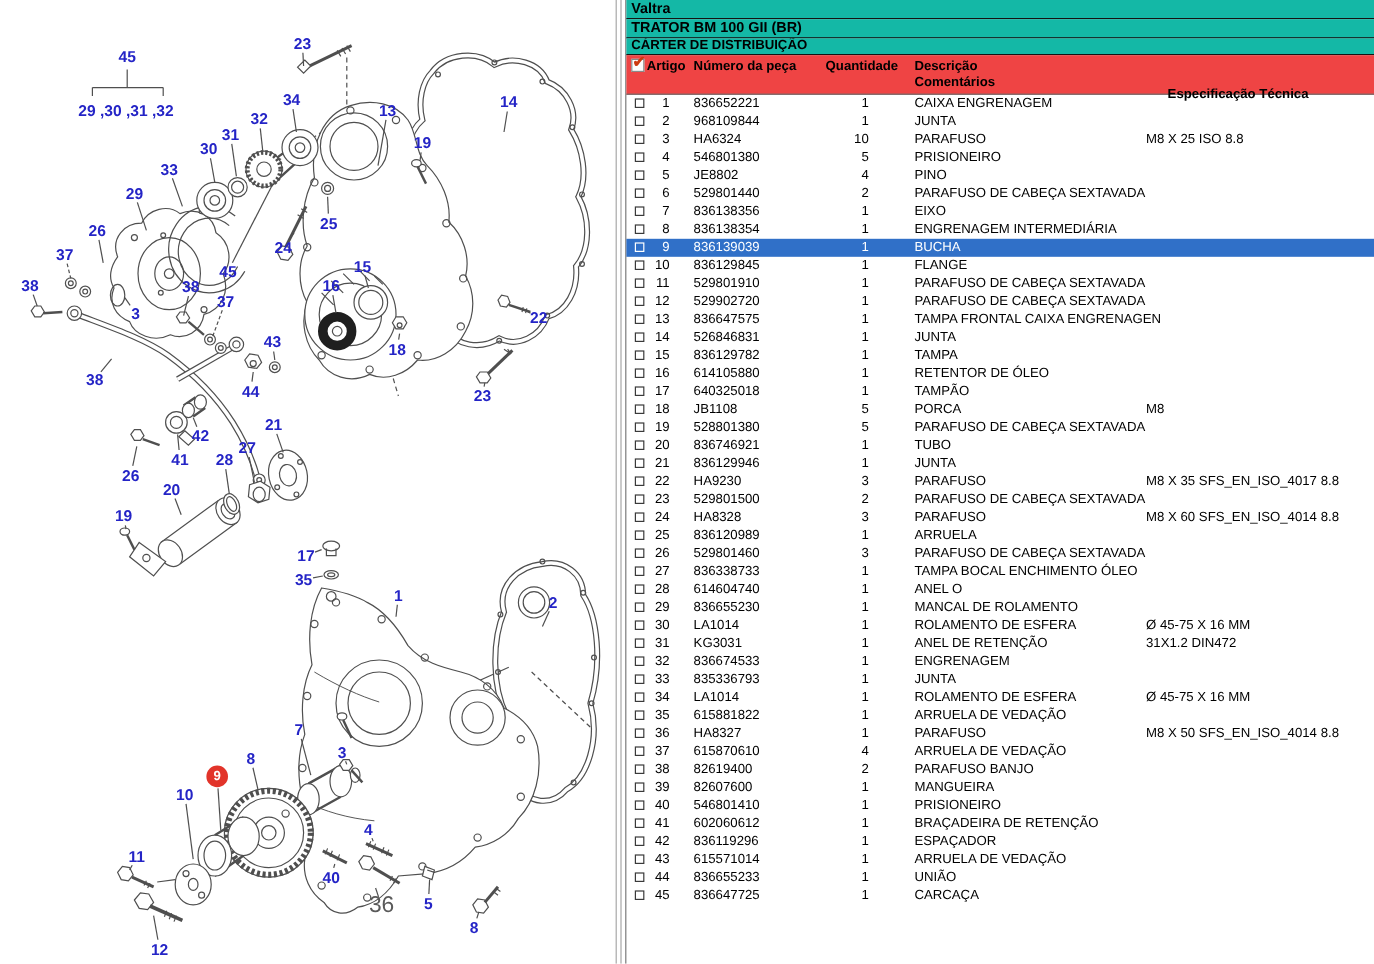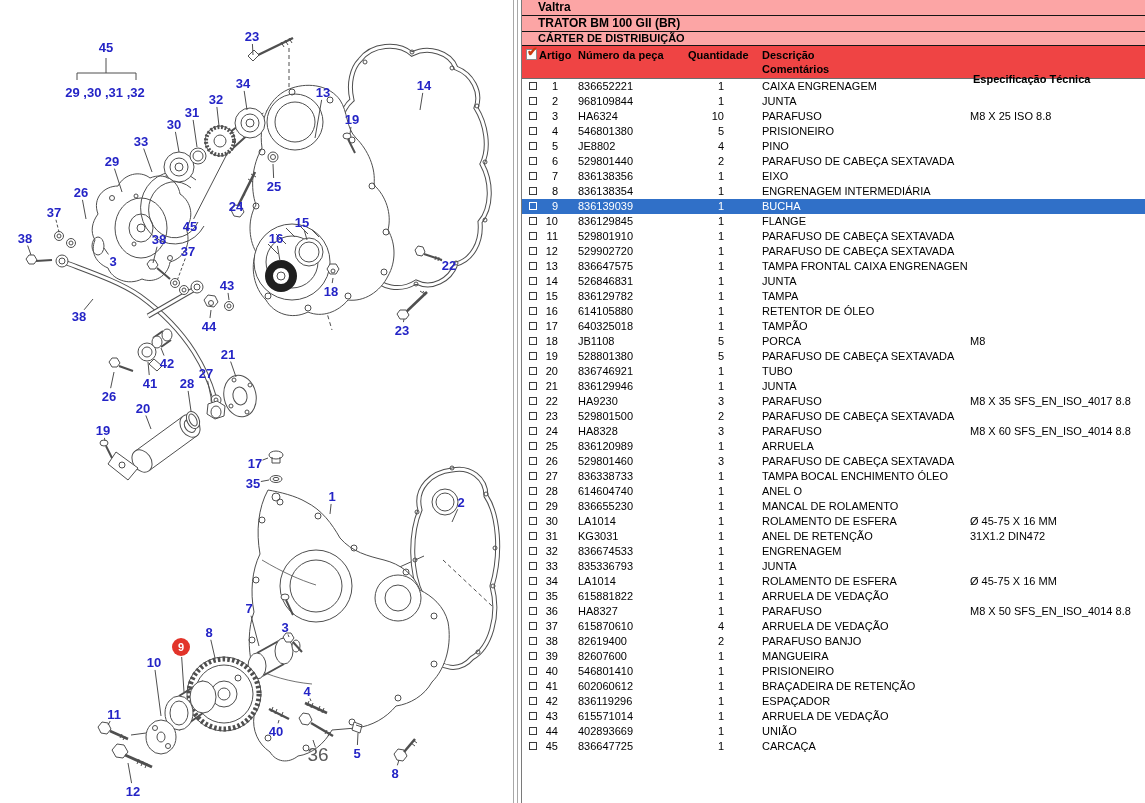--- a/index.html
+++ b/index.html
@@ -31,21 +31,21 @@
   svg .dash{stroke-dasharray:4,3;stroke-width:0.8;}
   svg .dark{stroke:#1f1f1f;}
 
   
   .split-a{position:absolute;left:513px;top:0;width:1px;height:803px;background:#a8a8a8;}
   .split-b{position:absolute;left:517px;top:0;width:1px;height:803px;background:#a8a8a8;}
 
   
   .table-panel{position:absolute;left:521px;top:0;width:624px;height:803px;background:#fff;
                border-left:1px solid #7a7a7a;box-sizing:border-box;}
-  .title-row{background:#fca5a5;border-bottom:1px solid #141414;padding-left:16px;
+  .title-row{background:#14b8a6;border-bottom:1px solid #141414;padding-left:4px;
              font-weight:bold;white-space:nowrap;overflow:hidden;}
   .t-brand{height:15px;line-height:15px;font-size:12px;}
   .t-model{height:15px;line-height:15px;font-size:12px;}
   .t-section{height:13px;line-height:13px;font-size:11px;}
   .col-header{position:relative;height:32px;background:#ef4444;border-bottom:1px solid #6e6e6e;
               font-weight:bold;font-size:11px;}
   .col-header span{position:absolute;top:3px;white-space:nowrap;}
   .ch-art{left:17px;} .ch-num{left:56px;} .ch-qty{left:166px;}
   .ch-desc{left:240px;} .ch-com{left:240px;top:17px !important;} .ch-spec{left:451px;margin-top:24px;}
   .check-icon{position:absolute;left:4px;top:5px;width:9px;height:9px;border:1px solid #8a8a8a;
@@ -57,21 +57,21 @@
   .trow{position:relative;height:15px;font-size:11px;line-height:15px;color:#000;}
   .trow.sel{background:#3070c8;color:#fff;}
   .trow span{position:absolute;white-space:nowrap;}
   .cb{position:absolute;left:7px;top:3px;width:8px;height:8px;border:1px solid #3a3a3a;
       background:transparent;box-sizing:border-box;}
   .trow.sel .cb{border-color:#fff;}
   .c-art{left:10px;width:26px;text-align:right;}
   .c-part{left:56px;}
   .c-qty{left:150px;width:52px;text-align:right;}
   .c-desc{left:240px;}
-  .c-spec{left:448px;}
+  .c-spec{left:433px;}
 </style>
 </head>
 <body>
 
 <div class="diagram-panel">
   <svg width="511" height="803" viewBox="0 0 511 803">
 
     <g class="dash">
       <path d="M289,48 L289,195"></path>
       <path d="M120,208 L268,110"></path>
@@ -842,21 +842,21 @@
       <div class="trow">
         <span class="cb"></span>
         <span class="c-art">43</span>
         <span class="c-part">615571014</span>
         <span class="c-qty">1</span>
         <span class="c-desc">ARRUELA DE VEDAÇÃO</span>
       </div>
       <div class="trow">
         <span class="cb"></span>
         <span class="c-art">44</span>
-        <span class="c-part">402893669</span>
+        <span class="c-part">836655233</span>
         <span class="c-qty">1</span>
         <span class="c-desc">UNIÃO</span>
       </div>
       <div class="trow">
         <span class="cb"></span>
         <span class="c-art">45</span>
         <span class="c-part">836647725</span>
         <span class="c-qty">1</span>
         <span class="c-desc">CARCAÇA</span>
       </div>

